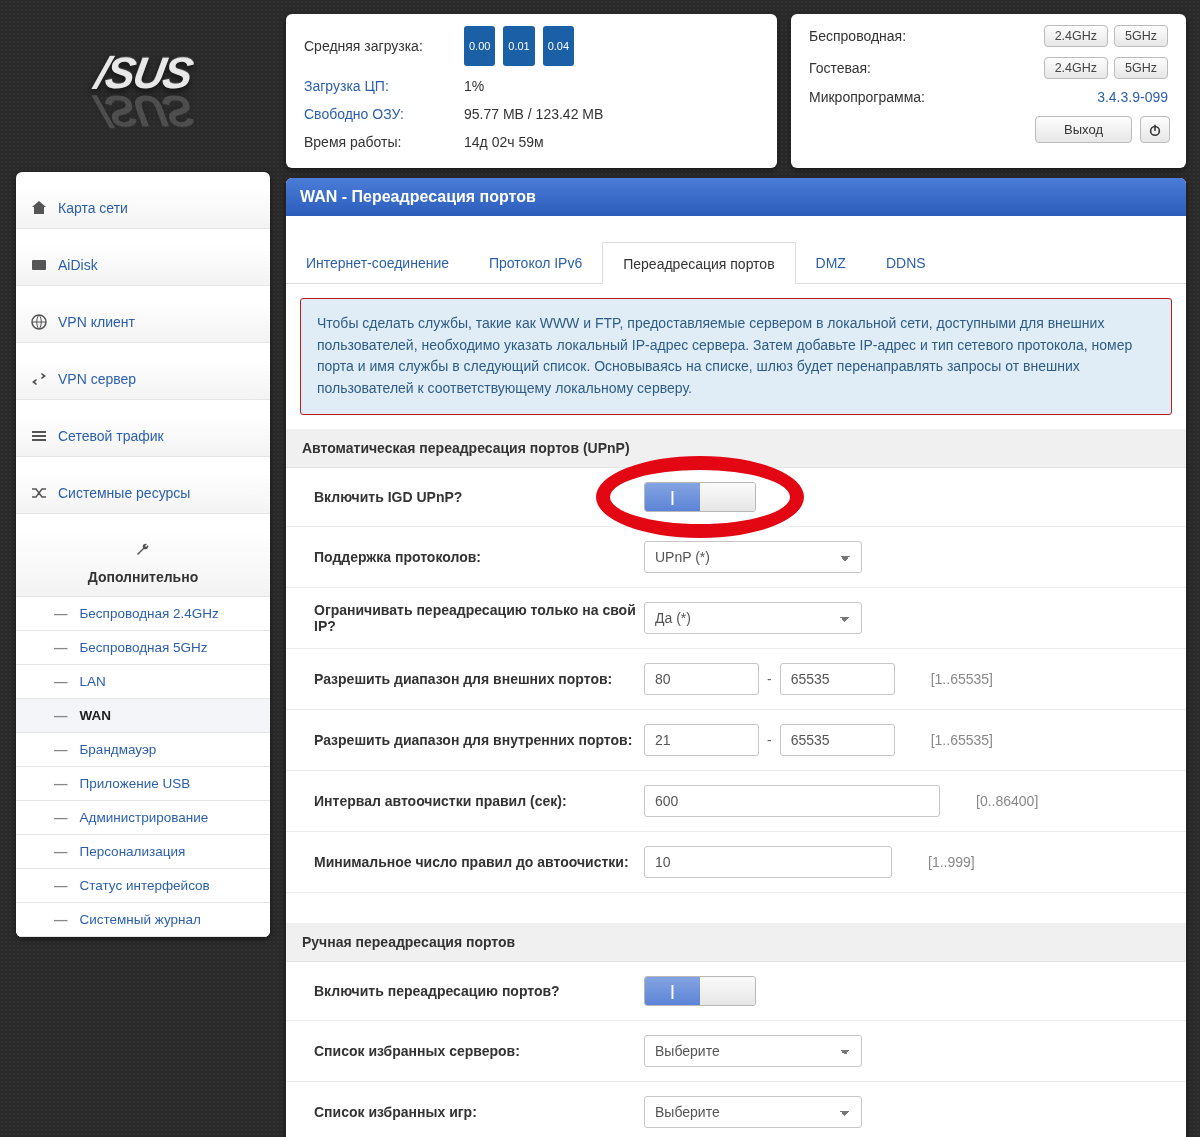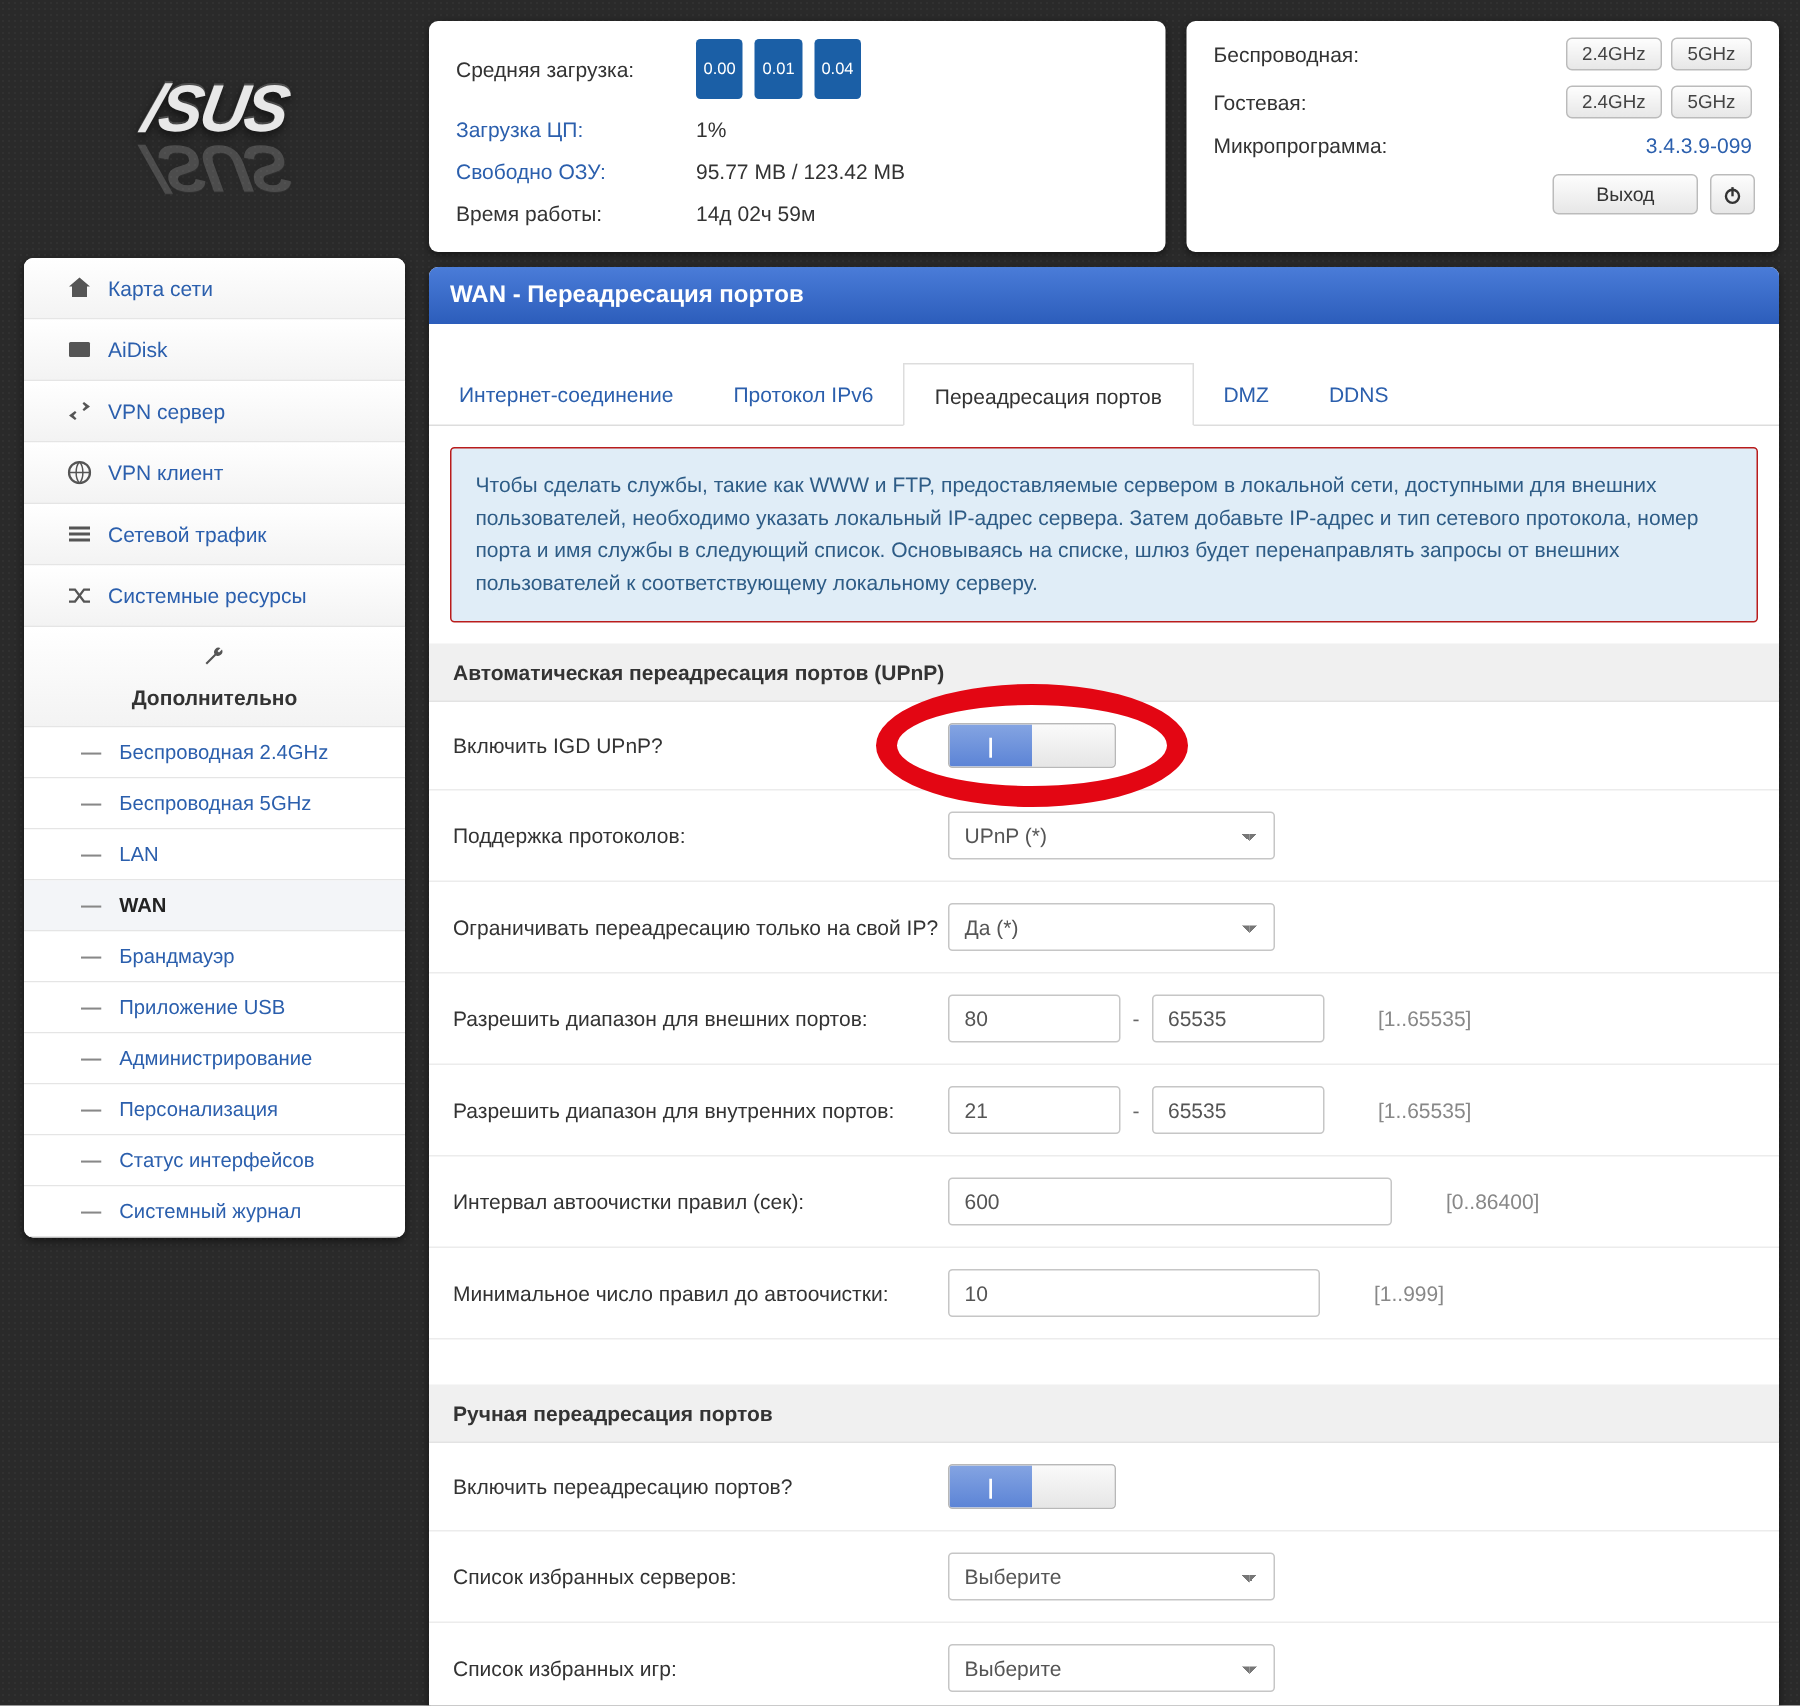--- a/index.html
+++ b/index.html
@@ -27,25 +27,26 @@
     text-shadow: 0 3px 6px rgba(0,0,0,.6), 0 -1px 0 rgba(255,255,255,.2);
     transform: skewX(-10deg);
   }
   .logo-reflect { transform: scaleY(-1) skewX(-10deg); opacity:.18; margin-top:-12px; }
   .sidebar {
     background: #fff; border-radius: 6px; overflow:hidden;
     box-shadow: 0 2px 6px rgba(0,0,0,.5);
   }
   .sb-item {
     display:flex; align-items:center; gap:10px;
-    padding: 11px 28px;
+    padding: 11px 14px;
     border-bottom: 1px solid #e5e5e5;
     background: linear-gradient(#ffffff,#f3f3f3);
     cursor:pointer;
     color:#2b5fad;
+    margin-top:16px;
   }
   .sb-item.active { color:#333; font-weight:bold;flex-direction:column; }
   .sb-item.active .sb-label { color:#333; }
   .sb-icon { width:18px; height:18px; display:flex; align-items:center; justify-content:center; color:#555; }
   .sb-icon svg { width:16px; height:16px; fill:currentColor; }
   .sb-sub {
     display:flex; align-items:center; gap:12px;
     padding: 9px 14px 9px 38px;
     border-bottom:1px solid #e5e5e5;
     color:#2b5fad; font-size:13.5px;
@@ -128,21 +129,21 @@
     background:#f0f0f0; font-weight:bold;
     padding:11px 2px; border-bottom:1px solid #e3e3e3;
     margin:0 -14px;
     padding-left:16px;
   }
   .form-row {
     display:flex; align-items:center;
     padding:14px 2px; border-bottom:1px solid #ececec;
     margin:0 -14px; padding-left:16px; padding-right:16px;
   }
-  .form-label { width:330px; font-weight:normal; color:#333; }
+  .form-label { width:330px; font-weight:bold; color:#333;margin-left:12px; }
   .form-ctrl { flex:1; display:flex; align-items:center; gap:8px; }
   .toggle {
     width:112px; height:30px; border:1px solid #b8b8b8; border-radius:3px;
     display:flex; overflow:hidden; cursor:pointer;
     box-shadow: inset 0 1px 2px rgba(0,0,0,.1);
   }
   .toggle .on {
     flex:1; background:linear-gradient(#84a4e2,#5c84d6);
     display:flex; align-items:center; justify-content:center;
     color:#fff; font-weight:bold;
@@ -199,33 +200,33 @@
         <span class="sb-icon">
             <svg viewBox="0 0 16 16">
               <rect x="1" y="3" width="14" height="10" rx="1"></rect>
             </svg>
           </span>
         <span class="sb-label">AiDisk</span>
       </div>
       <div class="sb-item">
         <span class="sb-icon">
             <svg viewBox="0 0 16 16">
-              <path d="M1 5h11l-2-2 1-1 4 3-4 3-1-1 2-2H1zM15 11H4l2 2-1 1-4-3 4-3 1 1-2 2h11z"></path>
-            </svg>
-          </span>
-        <span class="sb-label">VPN сервер</span>
-      </div>
-      <div class="sb-item">
-        <span class="sb-icon">
-            <svg viewBox="0 0 16 16">
               <circle cx="8" cy="8" r="7" fill="none" stroke="#555" stroke-width="1.5"></circle>
               <path d="M1 8h14M8 1c3 3 3 11 0 14M8 1c-3 3-3 11 0 14" fill="none" stroke="#555" stroke-width="1"></path>
             </svg>
           </span>
         <span class="sb-label">VPN клиент</span>
+      </div>
+      <div class="sb-item">
+        <span class="sb-icon">
+            <svg viewBox="0 0 16 16">
+              <path d="M1 5h11l-2-2 1-1 4 3-4 3-1-1 2-2H1zM15 11H4l2 2-1 1-4-3 4-3 1 1-2 2h11z"></path>
+            </svg>
+          </span>
+        <span class="sb-label">VPN сервер</span>
       </div>
       <div class="sb-item">
         <span class="sb-icon">
             <svg viewBox="0 0 16 16">
               <path d="M1 3h14v2H1zM1 7h14v2H1zM1 11h14v2H1z"></path>
             </svg>
           </span>
         <span class="sb-label">Сетевой трафик</span>
       </div>
       <div class="sb-item">

